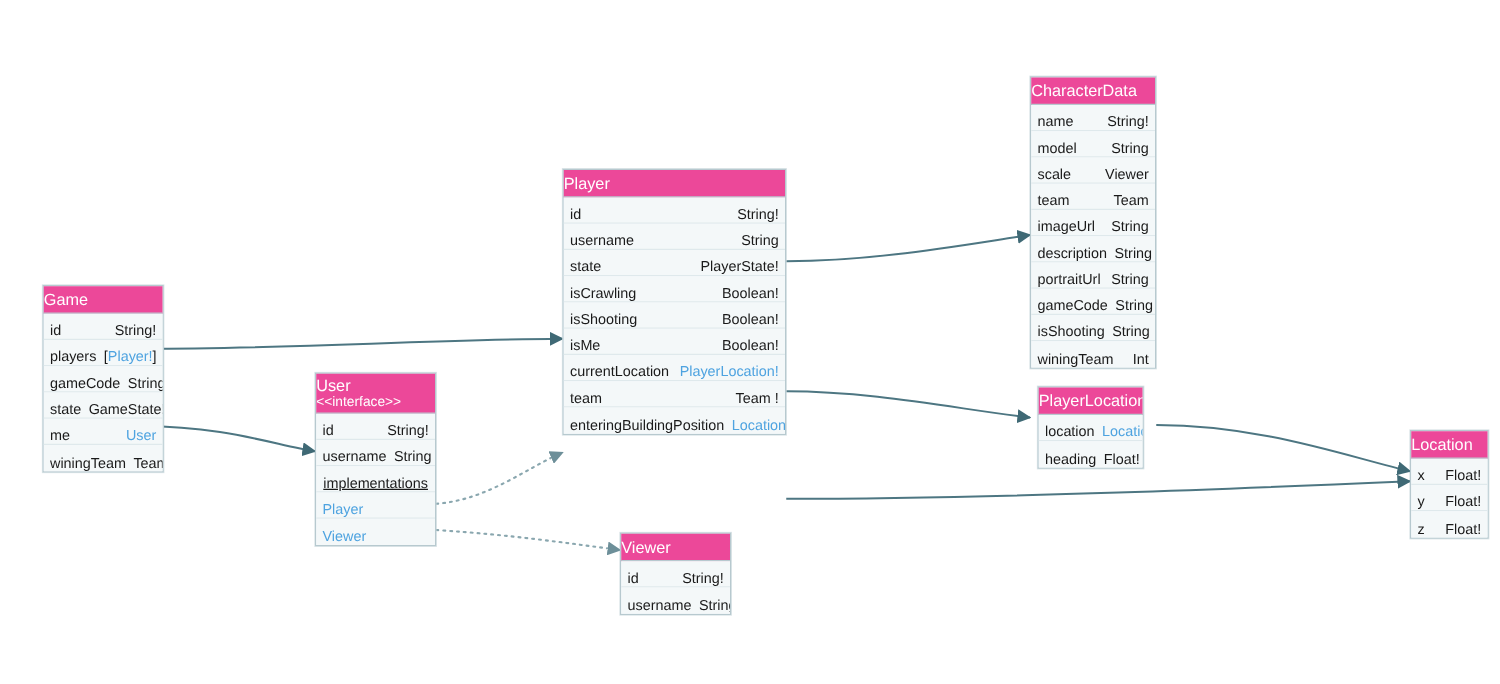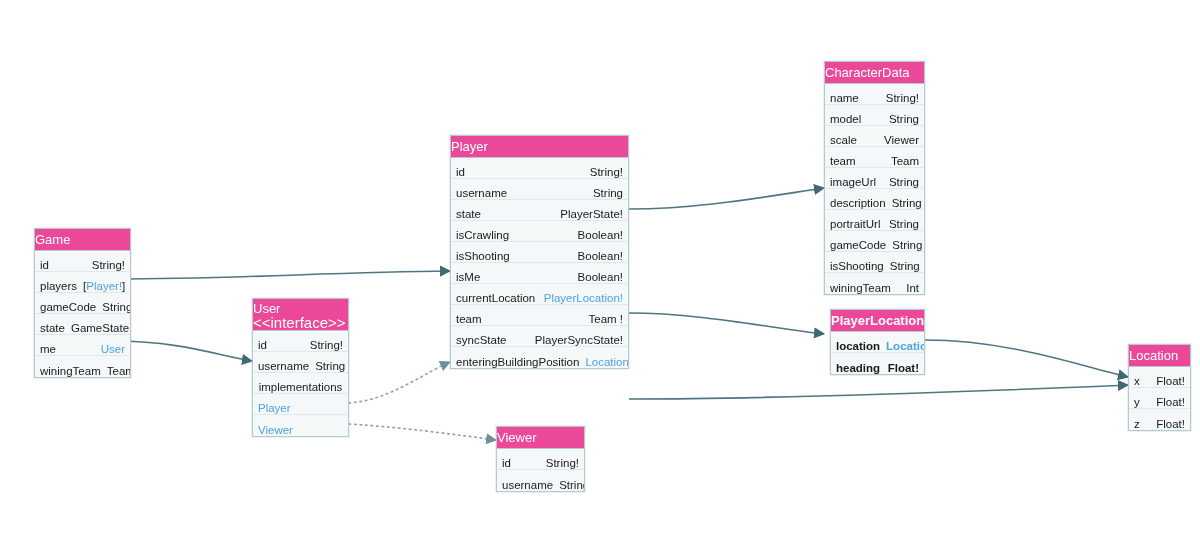--- a/index.html
+++ b/index.html
@@ -50,21 +50,21 @@
     line-height: 1;
     padding-top: 2px;
   }
   .ent-header .h-title {
     display: block;
     font-size: 13px;
     line-height: 15px;
   }
   .ent-header .h-sub {
     display: block;
-    font-size: 15px;
+    font-size: 11px;
     line-height: 13px;
   }
   .row {
     box-sizing: border-box;
     height: 21px;
     border-bottom: 1px solid #dfe9ec;
     background: #f4f8f9;
     display: flex;
     align-items: flex-end;
     justify-content: space-between;
@@ -80,20 +80,21 @@
   .row .fname {
     flex: 0 0 auto;
     padding-right: 6px;
   }
   .row .ftype {
     flex: 0 0 auto;
     text-align: right;
   }
   .row.center {
     justify-content: center;
+    text-decoration: underline;
   }
   .row.single {
     justify-content: flex-start;
   }
   .link {
     color: #4ea3e0;
   }
   .brk {
     color: #1a1a1a;
   }
@@ -210,24 +211,20 @@
     </div>
     <div class="row">
       <span class="fname">currentLocation</span>
       <span class="ftype link">PlayerLocation!</span>
     </div>
     <div class="row">
       <span class="fname">team</span>
       <span class="ftype">Team !</span>
     </div>
     <div class="row">
-      <span class="fname">syncState</span>
-      <span class="ftype">PlayerSyncState!</span>
-    </div>
-    <div class="row">
       <span class="fname">enteringBuildingPosition</span>
       <span class="ftype link">Location</span>
     </div>
   </div>
 
   <div class="entity" style="left:496px; top:426px; width:89px;">
     <div class="ent-header">Viewer</div>
     <div class="row">
       <span class="fname">id</span>
       <span class="ftype">String!</span>
@@ -275,21 +272,21 @@
     <div class="row">
       <span class="fname">isShooting</span>
       <span class="ftype">String</span>
     </div>
     <div class="row">
       <span class="fname">winingTeam</span>
       <span class="ftype">Int</span>
     </div>
   </div>
 
-  <div class="entity" style="left:830px; top:309px; width:95px;font-weight:bold;">
+  <div class="entity" style="left:830px; top:309px; width:85px;">
     <div class="ent-header">PlayerLocation</div>
     <div class="row">
       <span class="fname">location</span>
       <span class="ftype link">Location!</span>
     </div>
     <div class="row">
       <span class="fname">heading</span>
       <span class="ftype">Float!</span>
     </div>
   </div>

